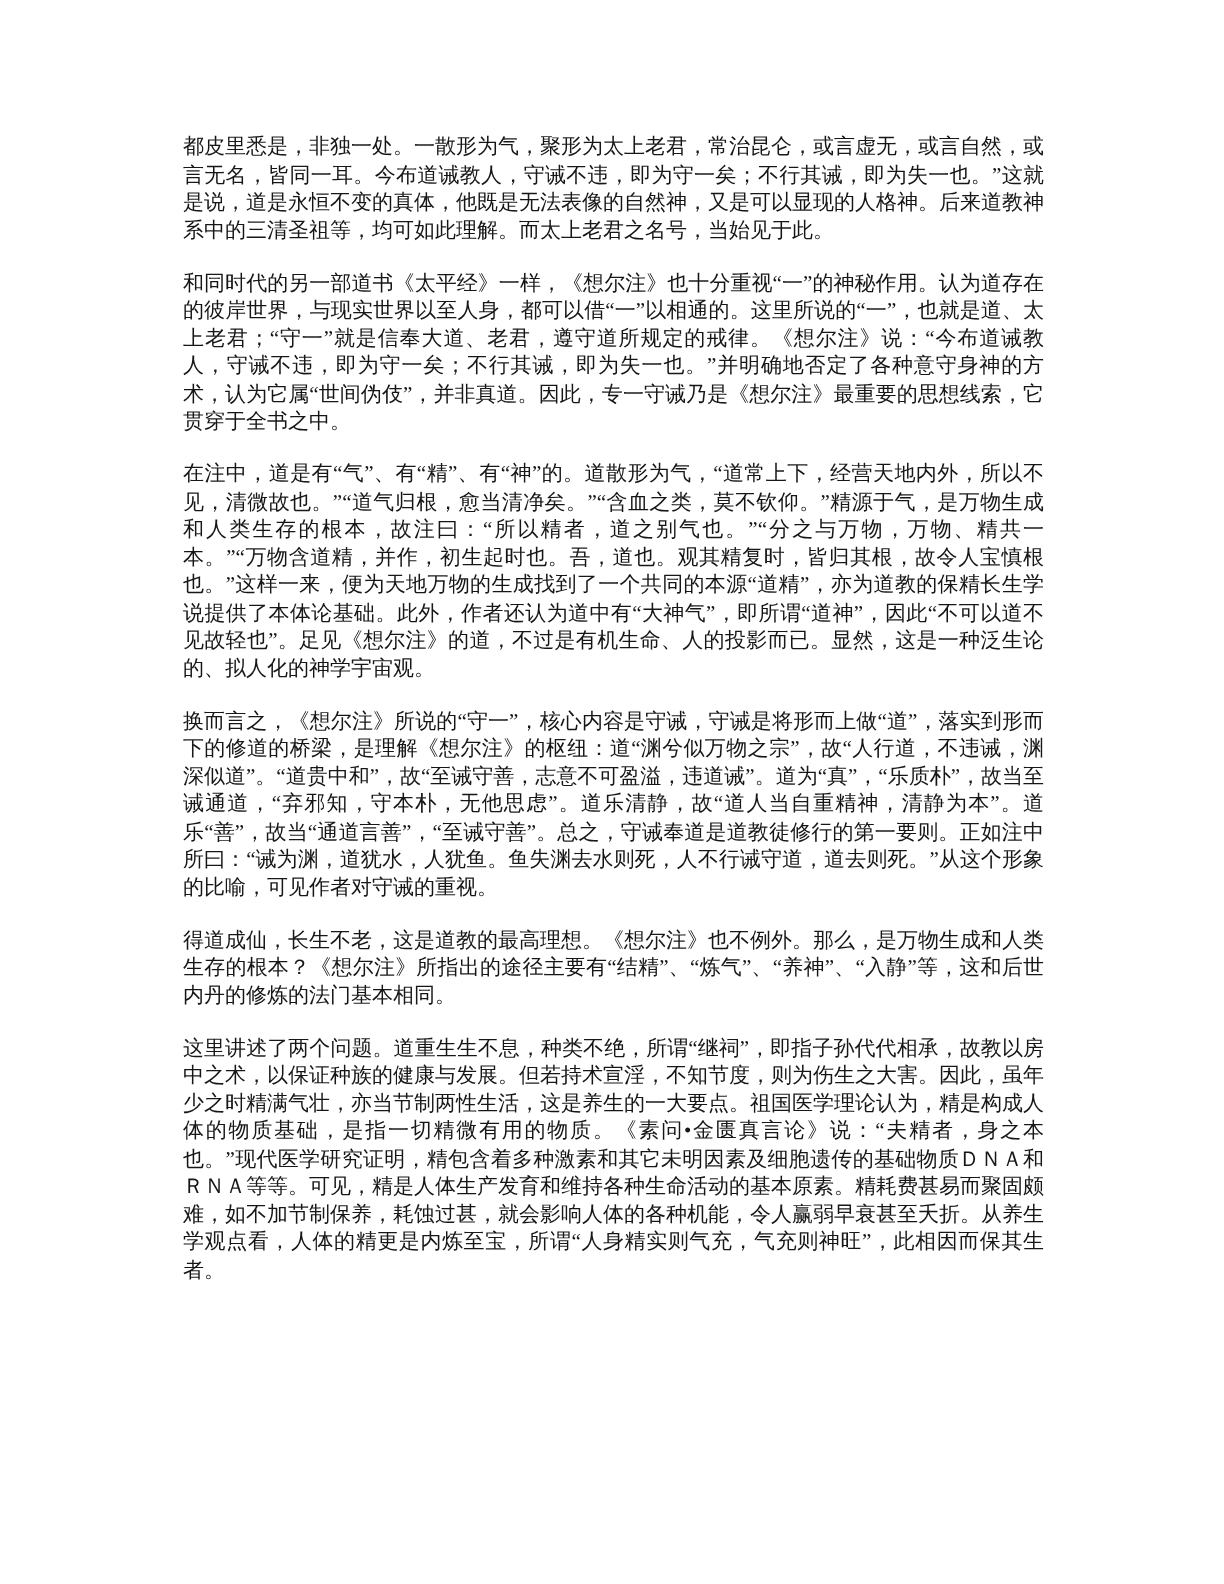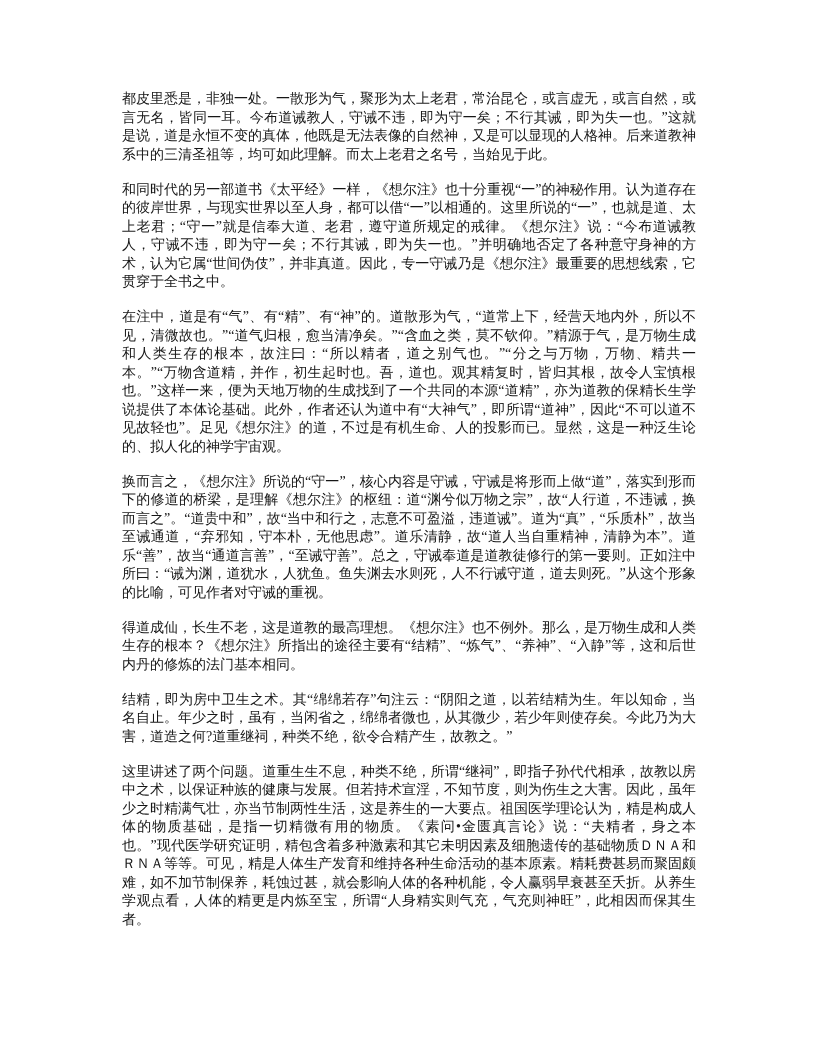--- a/index.html
+++ b/index.html
@@ -36,18 +36,17 @@
   }
 </style>
 </head>
 <body>
 
 <div class="page">
   <div class="text-body">
       <p>都皮里悉是，非独一处。一散形为气，聚形为太上老君，常治昆仑，或言虚无，或言自然，或言无名，皆同一耳。今布道诫教人，守诫不违，即为守一矣；不行其诫，即为失一也。”这就是说，道是永恒不变的真体，他既是无法表像的自然神，又是可以显现的人格神。后来道教神系中的三清圣祖等，均可如此理解。而太上老君之名号，当始见于此。</p>
       <p>和同时代的另一部道书《太平经》一样，《想尔注》也十分重视“一”的神秘作用。认为道存在的彼岸世界，与现实世界以至人身，都可以借“一”以相通的。这里所说的“一”，也就是道、太上老君；“守一”就是信奉大道、老君，遵守道所规定的戒律。《想尔注》说：“今布道诫教人，守诫不违，即为守一矣；不行其诫，即为失一也。”并明确地否定了各种意守身神的方术，认为它属“世间伪伎”，并非真道。因此，专一守诫乃是《想尔注》最重要的思想线索，它贯穿于全书之中。</p>
       <p>在注中，道是有“气”、有“精”、有“神”的。道散形为气，“道常上下，经营天地内外，所以不见，清微故也。”“道气归根，愈当清净矣。”“含血之类，莫不钦仰。”精源于气，是万物生成和人类生存的根本，故注曰：“所以精者，道之别气也。”“分之与万物，万物、精共一本。”“万物含道精，并作，初生起时也。吾，道也。观其精复时，皆归其根，故令人宝慎根也。”这样一来，便为天地万物的生成找到了一个共同的本源“道精”，亦为道教的保精长生学说提供了本体论基础。此外，作者还认为道中有“大神气”，即所谓“道神”，因此“不可以道不见故轻也”。足见《想尔注》的道，不过是有机生命、人的投影而已。显然，这是一种泛生论的、拟人化的神学宇宙观。</p>
-      <p>换而言之，《想尔注》所说的“守一”，核心内容是守诫，守诫是将形而上做“道”，落实到形而下的修道的桥梁，是理解《想尔注》的枢纽：道“渊兮似万物之宗”，故“人行道，不违诫，换而言之”。“道贵中和”，故“当中和行之，志意不可盈溢，违道诫”。道为“真”，“乐质朴”，故当至诫通道，“弃邪知，守本朴，无他思虑”。道乐清静，故“道人当自重精神，清静为本”。道乐“善”，故当“通道言善”，“至诫守善”。总之，守诫奉道是道教徒修行的第一要则。正如注中所曰：“诫为渊，道犹水，人犹鱼。鱼失渊去水则死，人不行诫守道，道去则死。”从这个形象的比喻，可见作者对守诫的重视。</p>
+      <p>换而言之，《想尔注》所说的“守一”，核心内容是守诫，守诫是将形而上做“道”，落实到形而下的修道的桥梁，是理解《想尔注》的枢纽：道“渊兮似万物之宗”，故“人行道，不违诫，渊深似道”。“道贵中和”，故“至诫守善，志意不可盈溢，违道诫”。道为“真”，“乐质朴”，故当至诫通道，“弃邪知，守本朴，无他思虑”。道乐清静，故“道人当自重精神，清静为本”。道乐“善”，故当“通道言善”，“至诫守善”。总之，守诫奉道是道教徒修行的第一要则。正如注中所曰：“诫为渊，道犹水，人犹鱼。鱼失渊去水则死，人不行诫守道，道去则死。”从这个形象的比喻，可见作者对守诫的重视。</p>
       <p>得道成仙，长生不老，这是道教的最高理想。《想尔注》也不例外。那么，是万物生成和人类生存的根本？《想尔注》所指出的途径主要有“结精”、“炼气”、“养神”、“入静”等，这和后世内丹的修炼的法门基本相同。</p>
-      <p>结精，即为房中卫生之术。其“绵绵若存”句注云：“阴阳之道，以若结精为生。年以知命，当名自止。年少之时，虽有，当闲省之，绵绵者微也，从其微少，若少年则使存矣。今此乃为大害，道造之何?道重继祠，种类不绝，欲令合精产生，故教之。”</p>
       <p>这里讲述了两个问题。道重生生不息，种类不绝，所谓“继祠”，即指子孙代代相承，故教以房中之术，以保证种族的健康与发展。但若持术宣淫，不知节度，则为伤生之大害。因此，虽年少之时精满气壮，亦当节制两性生活，这是养生的一大要点。祖国医学理论认为，精是构成人体的物质基础，是指一切精微有用的物质。《素问•金匮真言论》说：“夫精者，身之本也。”现代医学研究证明，精包含着多种激素和其它未明因素及细胞遗传的基础物质ＤＮＡ和ＲＮＡ等等。可见，精是人体生产发育和维持各种生命活动的基本原素。精耗费甚易而聚固颇难，如不加节制保养，耗蚀过甚，就会影响人体的各种机能，令人赢弱早衰甚至夭折。从养生学观点看，人体的精更是内炼至宝，所谓“人身精实则气充，气充则神旺”，此相因而保其生者。</p>
     </div>
 </div>
 
 </body></html>

